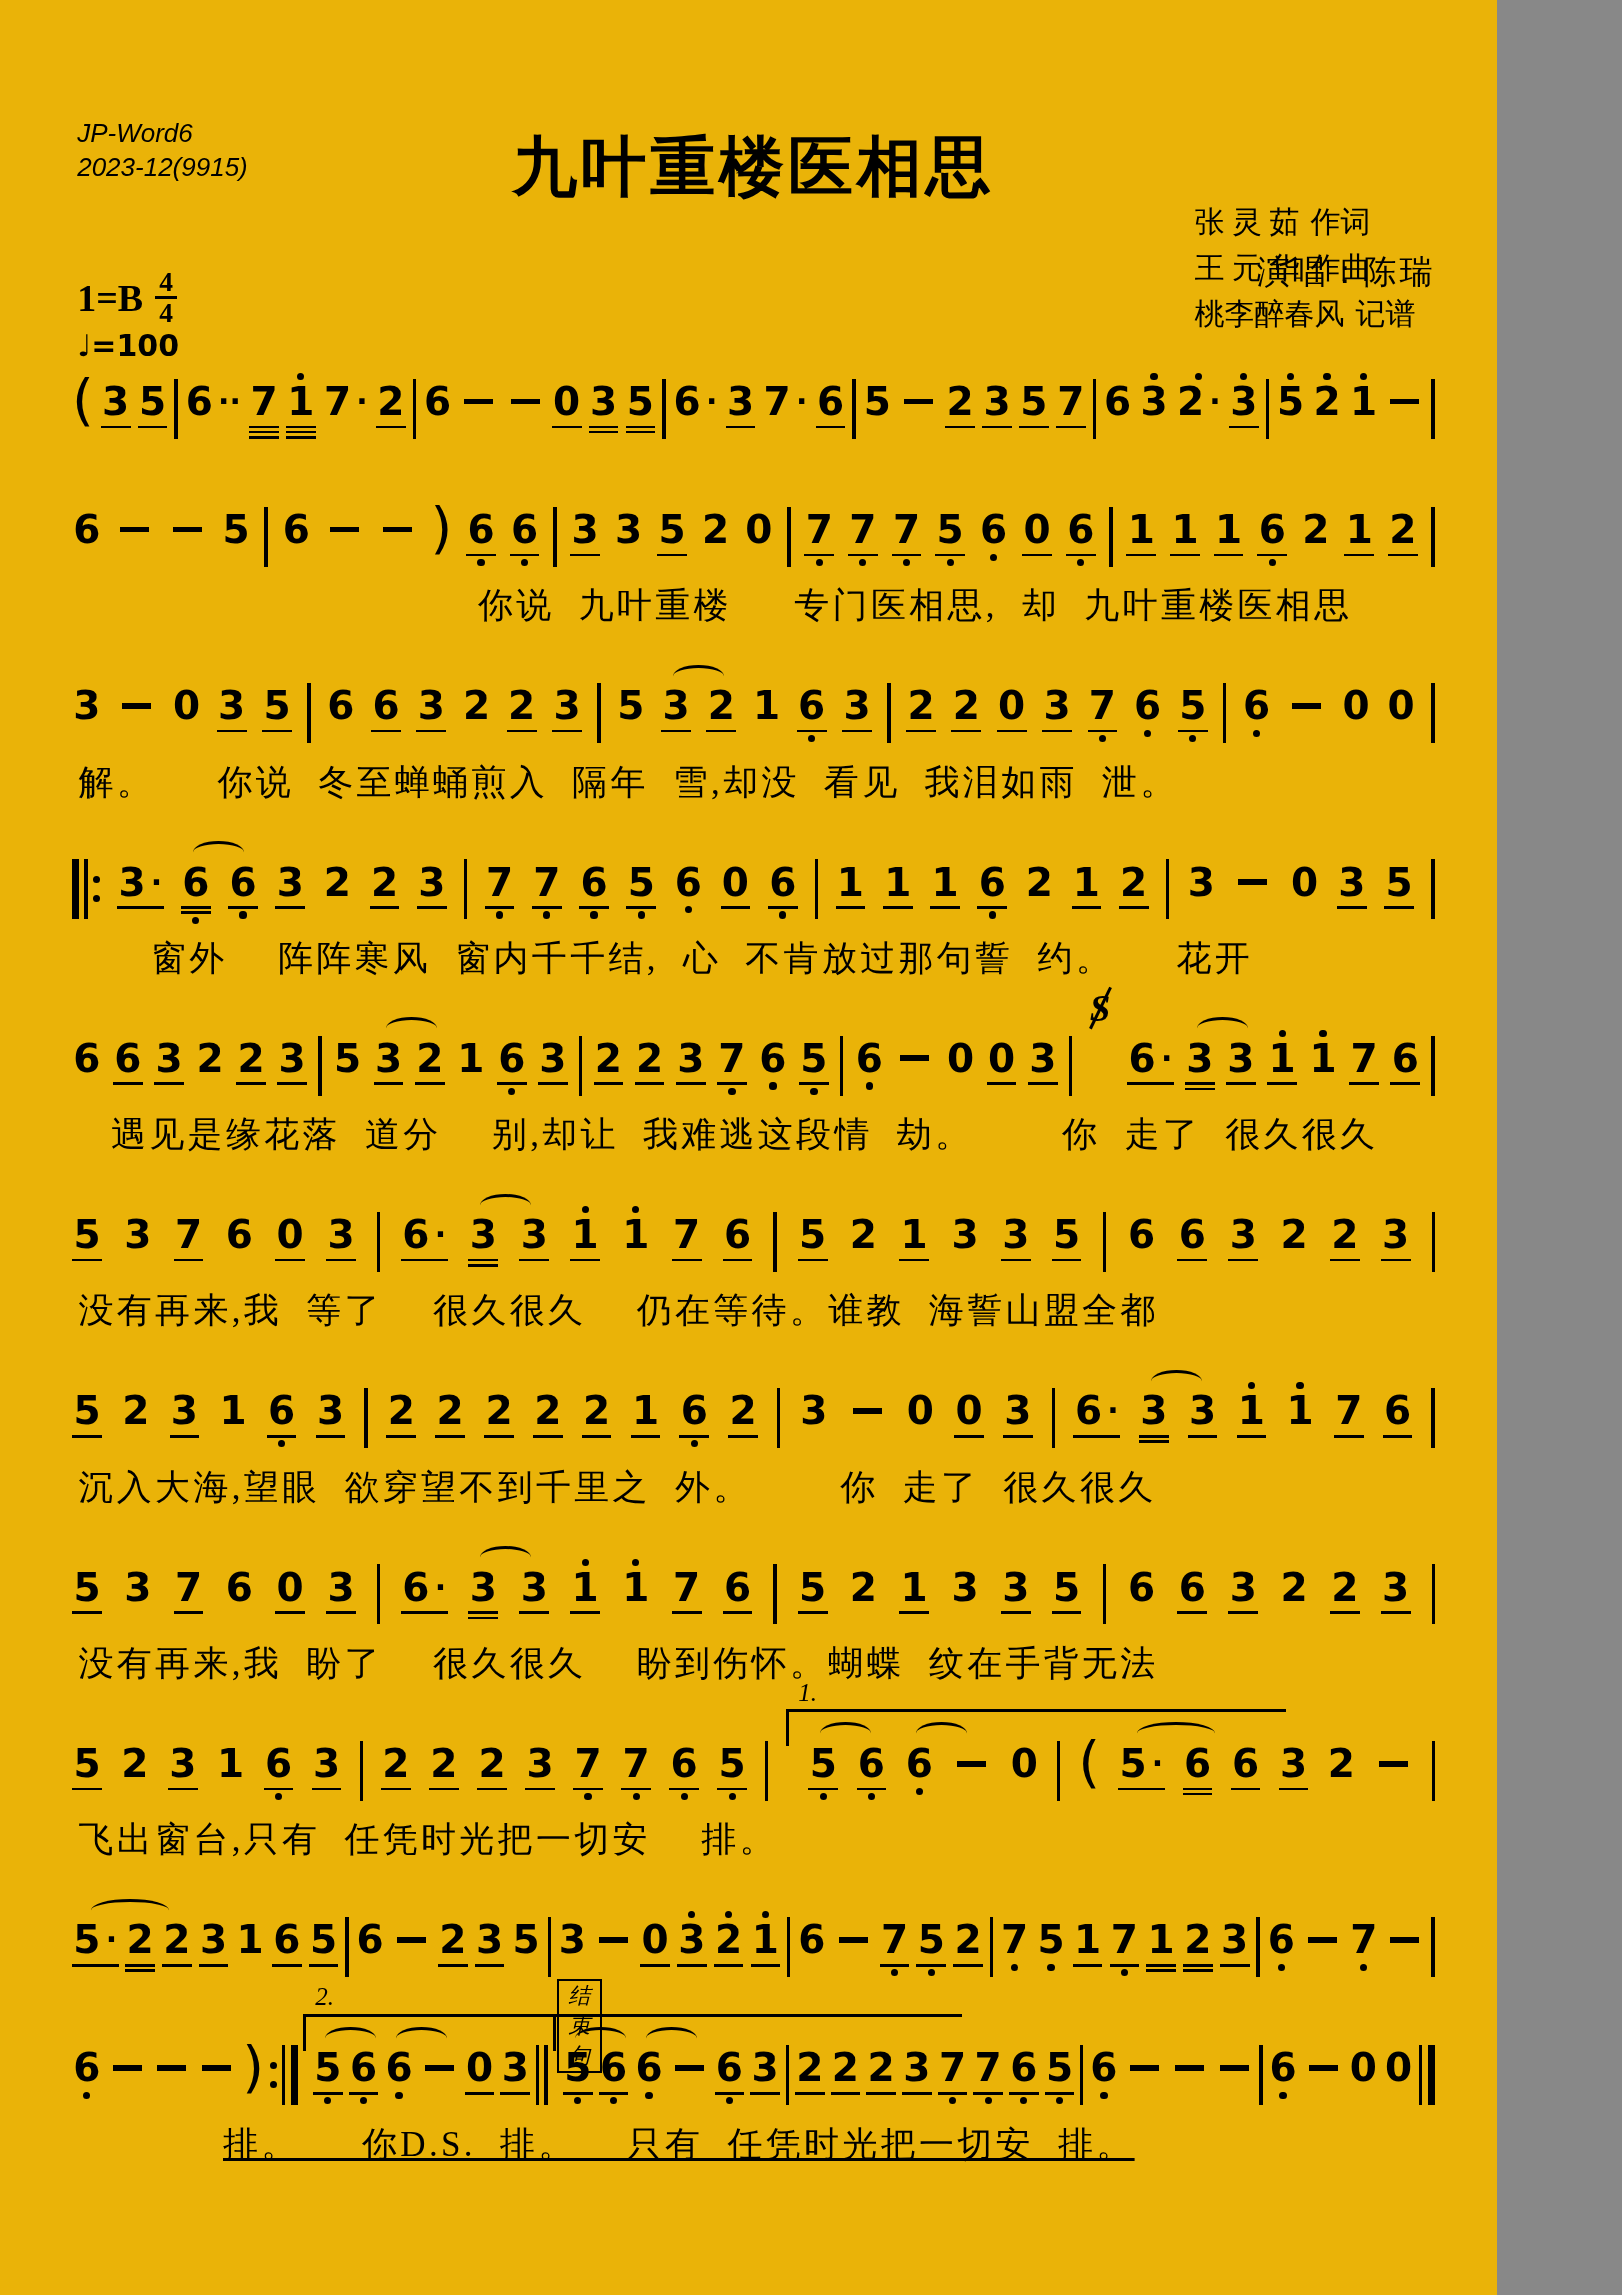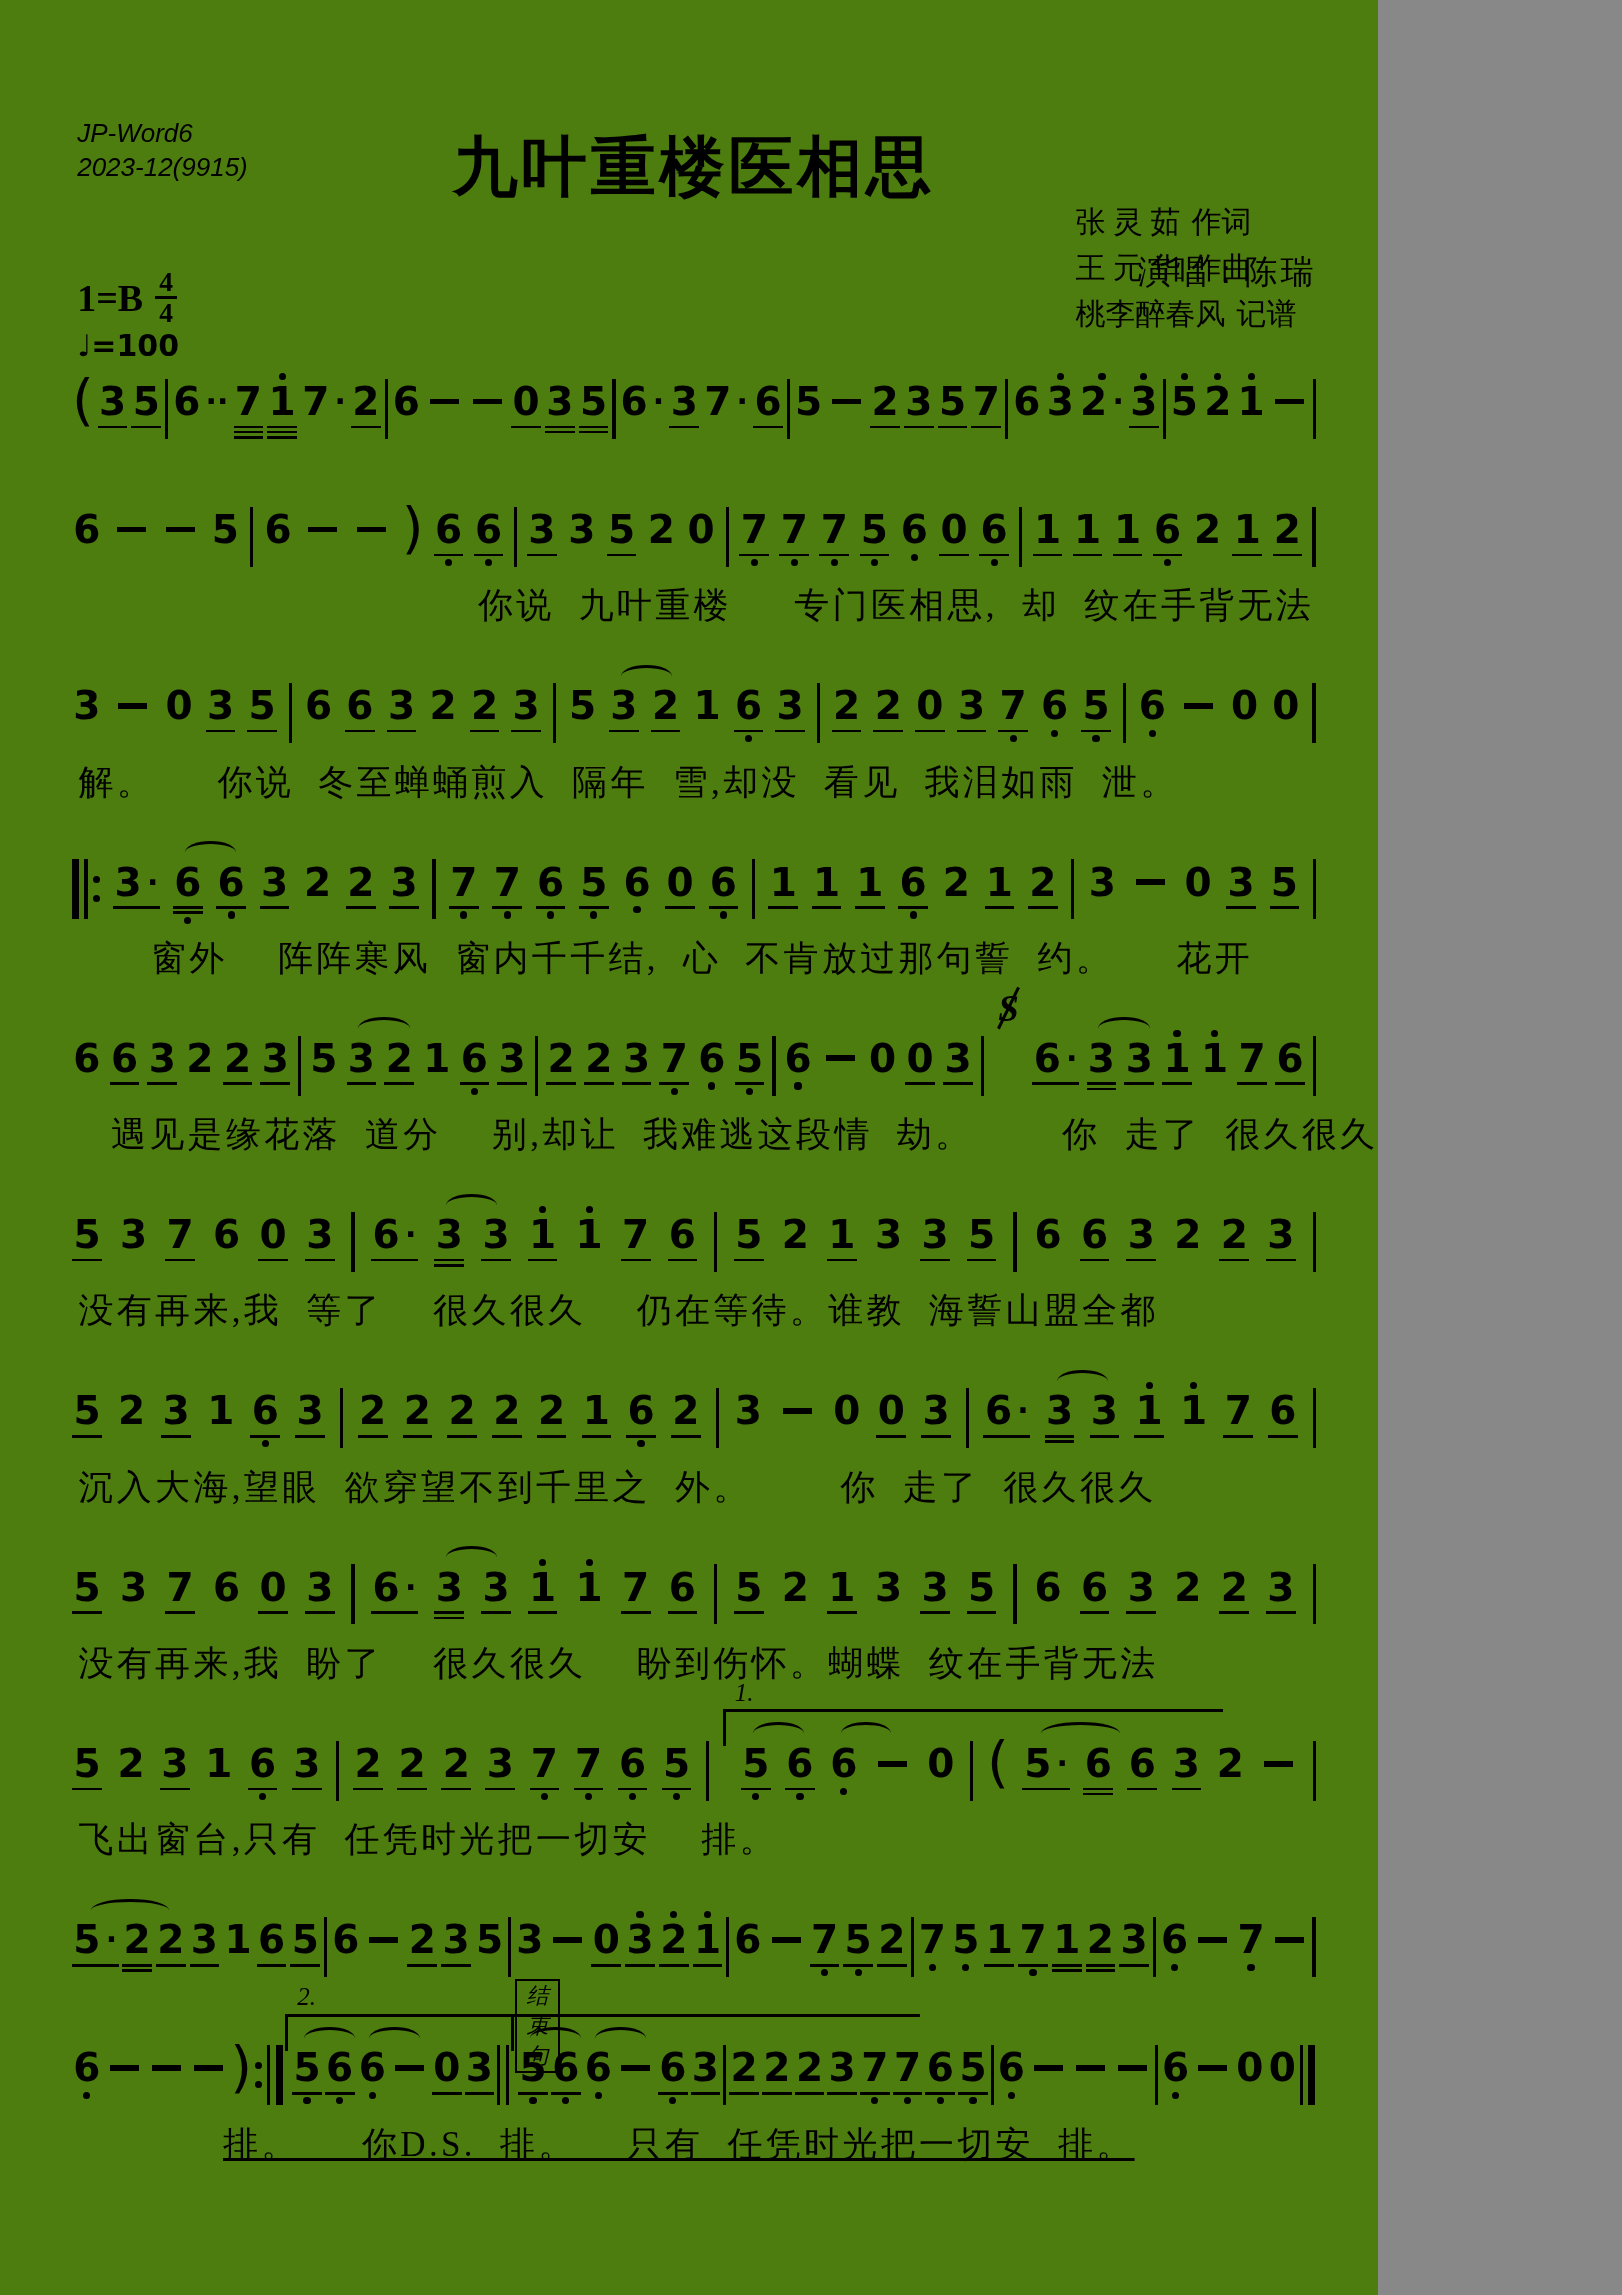--- a/index.html
+++ b/index.html
@@ -1,17 +1,17 @@
 <!DOCTYPE html>
 <html style="font-size:10.5px"><head>
 <meta charset="utf-8">
 <style>
   html,body{margin:0;padding:0;background:#888;}
   .page{
-    width:1378px;height:2295px;background:#4d7c0f;color:#000;
+    width:1497px;height:2295px;background:#eab308;color:#000;
     position:relative;box-sizing:border-box;
     padding:111px 62px 0 72px;
     font-family:"Liberation Serif", serif;
   }
   
   .hdr{position:relative;height:252px;}
   .gen{position:absolute;left:5.2px;top:5.2px;font-style:italic;
        font-family:"Liberation Sans", sans-serif;font-size:26px;line-height:34px;}
   .title{position:absolute;left:0;right:0;top:11.8px;text-align:center;
          font-weight:bold;font-size:65px;letter-spacing:3.9px;}
@@ -638,21 +638,21 @@
               <span>2</span>
             </span>
             <span class="below">
               <span class="ul"></span>
             </span>
           </span>
           <span class="barwrap">
             <span class="bline"></span>
           </span>
         </div>
-        <div class="lyrics-row" style="padding-left: 406px;">你说  九叶重楼　  专门医相思,  却  纹在手背无法</div>
+        <div class="lyrics-row" style="padding-left: 406px;">你说  九叶重楼　  专门医相思,  却  九叶重楼医相思</div>
       </div>
       <div class="system">
         <div class="notes-row">
           <span class="tok">
             <span class="above"></span>
             <span class="grow">
               <span>3</span>
             </span>
             <span class="below"></span>
           </span>

